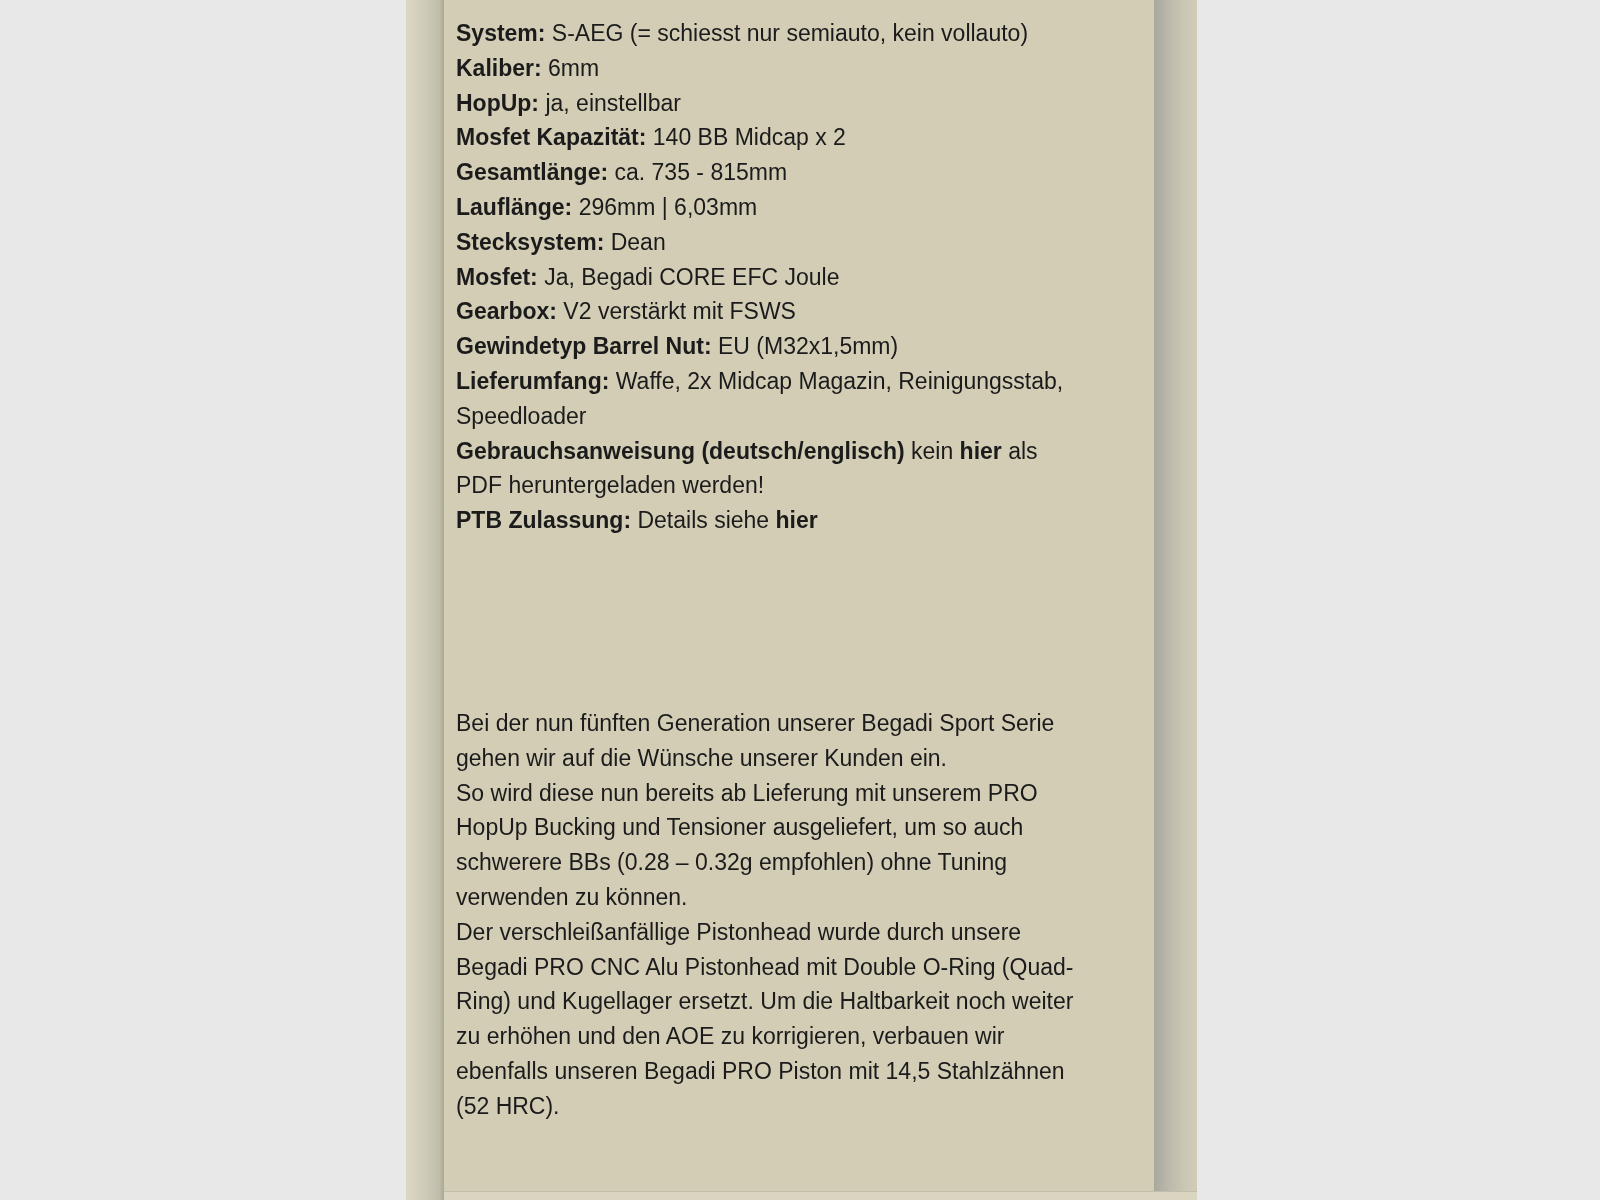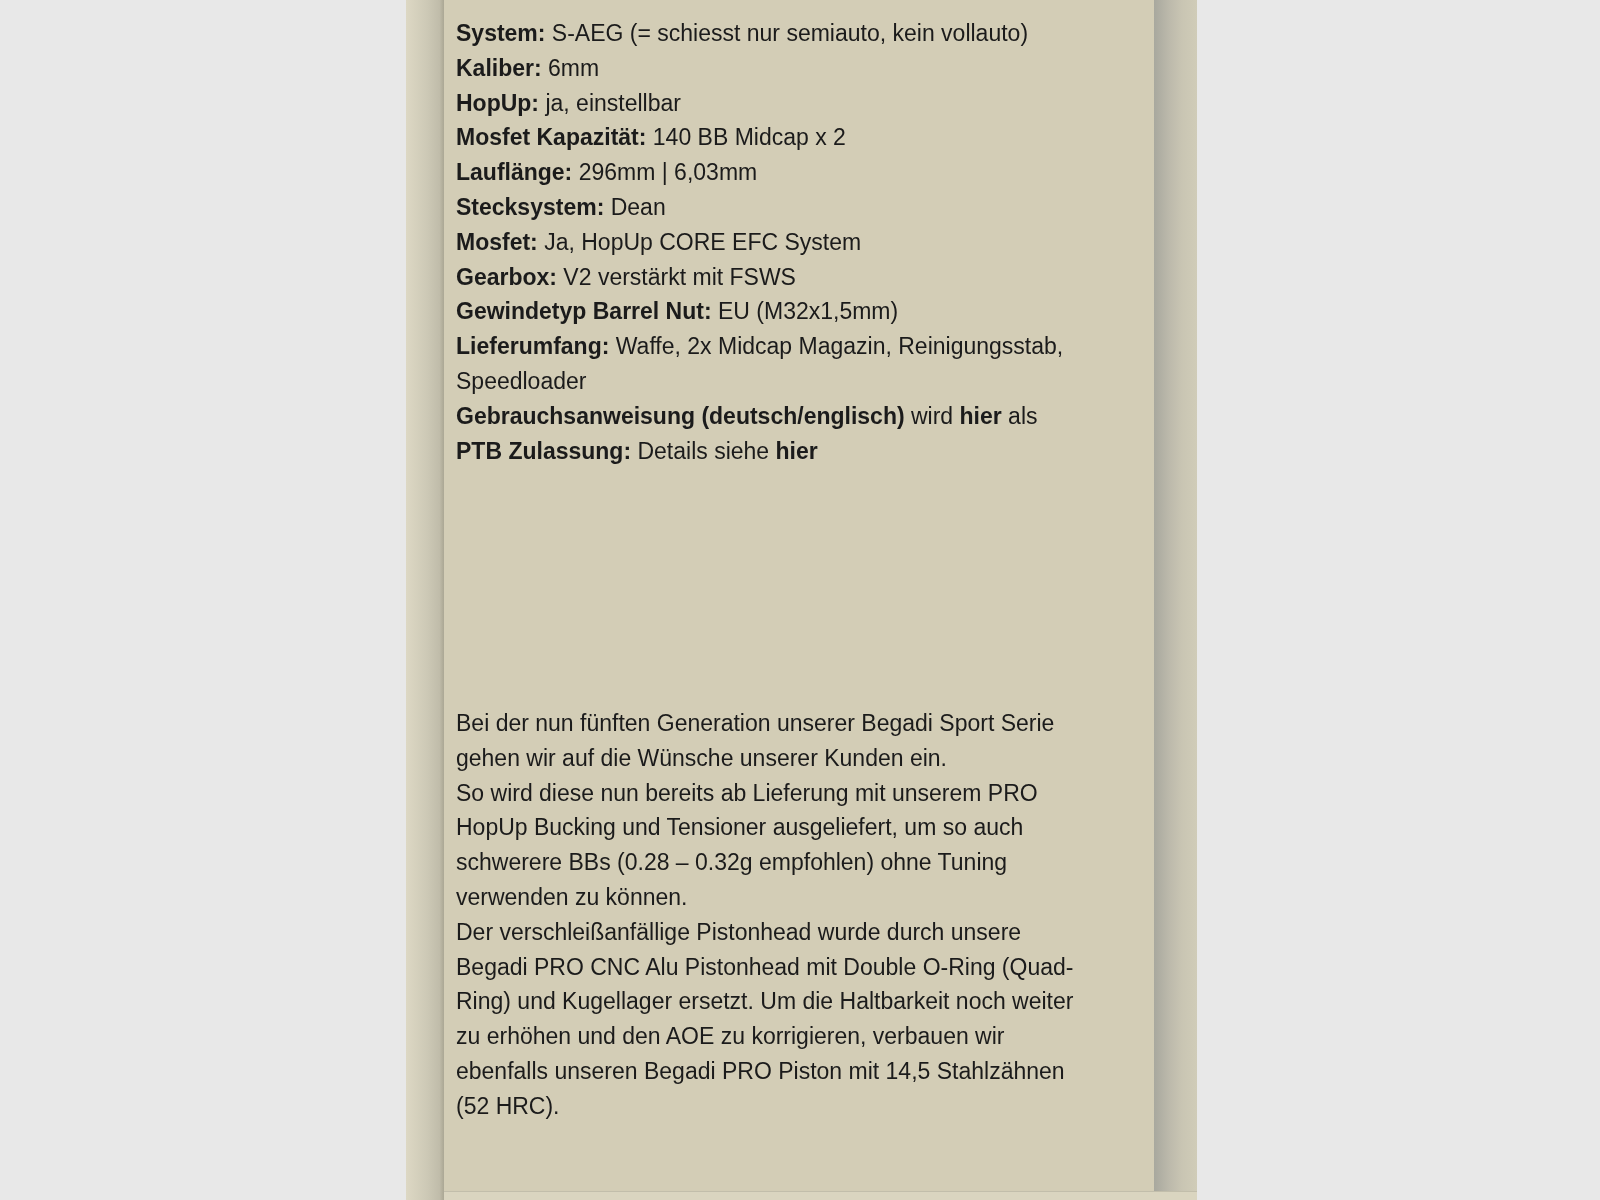--- a/index.html
+++ b/index.html
@@ -50,28 +50,30 @@
   <div class="col-left-strip"></div>
   <div class="col-main"></div>
   <div class="col-right-strip"></div>
   <div class="bottom-band"></div>
 
   <div class="text-block" id="spec-block">
       <div class="line"><span class="b">System:</span><span> S-AEG (= schiesst nur semiauto, kein vollauto)</span></div>
       <div class="line"><span class="b">Kaliber:</span><span> 6mm</span></div>
       <div class="line"><span class="b">HopUp:</span><span> ja, einstellbar</span></div>
       <div class="line"><span class="b">Mosfet Kapazität:</span><span> 140 BB Midcap x 2</span></div>
+      <div class="line"><span class="b">Gesamtlänge:</span><span> ca. 735 - 815mm</span></div>
       <div class="line"><span class="b">Lauflänge:</span><span> 296mm | 6,03mm</span></div>
       <div class="line"><span class="b">Stecksystem:</span><span> Dean</span></div>
-      <div class="line"><span class="b">Mosfet:</span><span> Ja, HopUp CORE EFC System</span></div>
+      <div class="line"><span class="b">Mosfet:</span><span> Ja, Begadi CORE EFC Joule</span></div>
       <div class="line"><span class="b">Gearbox:</span><span> V2 verstärkt mit FSWS</span></div>
       <div class="line"><span class="b">Gewindetyp Barrel Nut:</span><span> EU (M32x1,5mm)</span></div>
       <div class="line"><span class="b">Lieferumfang:</span><span> Waffe, 2x Midcap Magazin, Reinigungsstab,</span></div>
       <div class="line"><span>Speedloader</span></div>
-      <div class="line"><span class="b">Gebrauchsanweisung (deutsch/englisch)</span><span> wird </span><span class="b lnk">hier</span><span> als</span></div>
+      <div class="line"><span class="b">Gebrauchsanweisung (deutsch/englisch)</span><span> kein </span><span class="b lnk">hier</span><span> als</span></div>
+      <div class="line"><span>PDF heruntergeladen werden!</span></div>
       <div class="line"><span class="b">PTB Zulassung:</span><span> Details siehe </span><span class="b lnk">hier</span></div>
     </div>
   <div class="text-block" id="gen-block">
       <div class="line"><span>Bei der nun fünften Generation unserer Begadi Sport Serie</span></div>
       <div class="line"><span>gehen wir auf die Wünsche unserer Kunden ein.</span></div>
       <div class="line"><span>So wird diese nun bereits ab Lieferung mit unserem PRO</span></div>
       <div class="line"><span>HopUp Bucking und Tensioner ausgeliefert, um so auch</span></div>
       <div class="line"><span>schwerere BBs (0.28 – 0.32g empfohlen) ohne Tuning</span></div>
       <div class="line"><span>verwenden zu können.</span></div>
       <div class="line"><span>Der verschleißanfällige Pistonhead wurde durch unsere</span></div>

